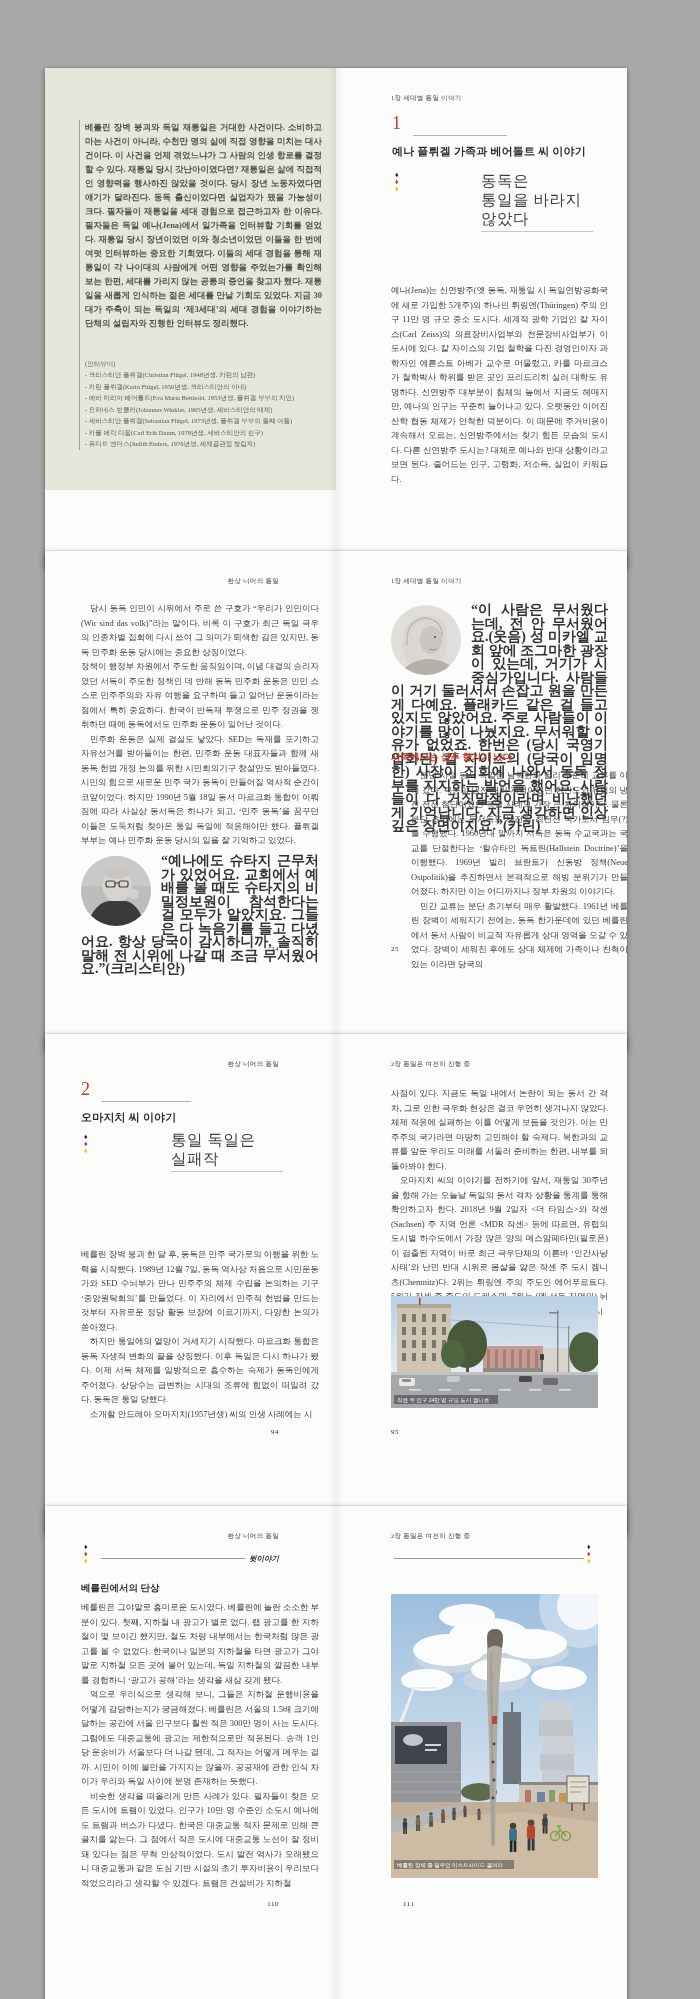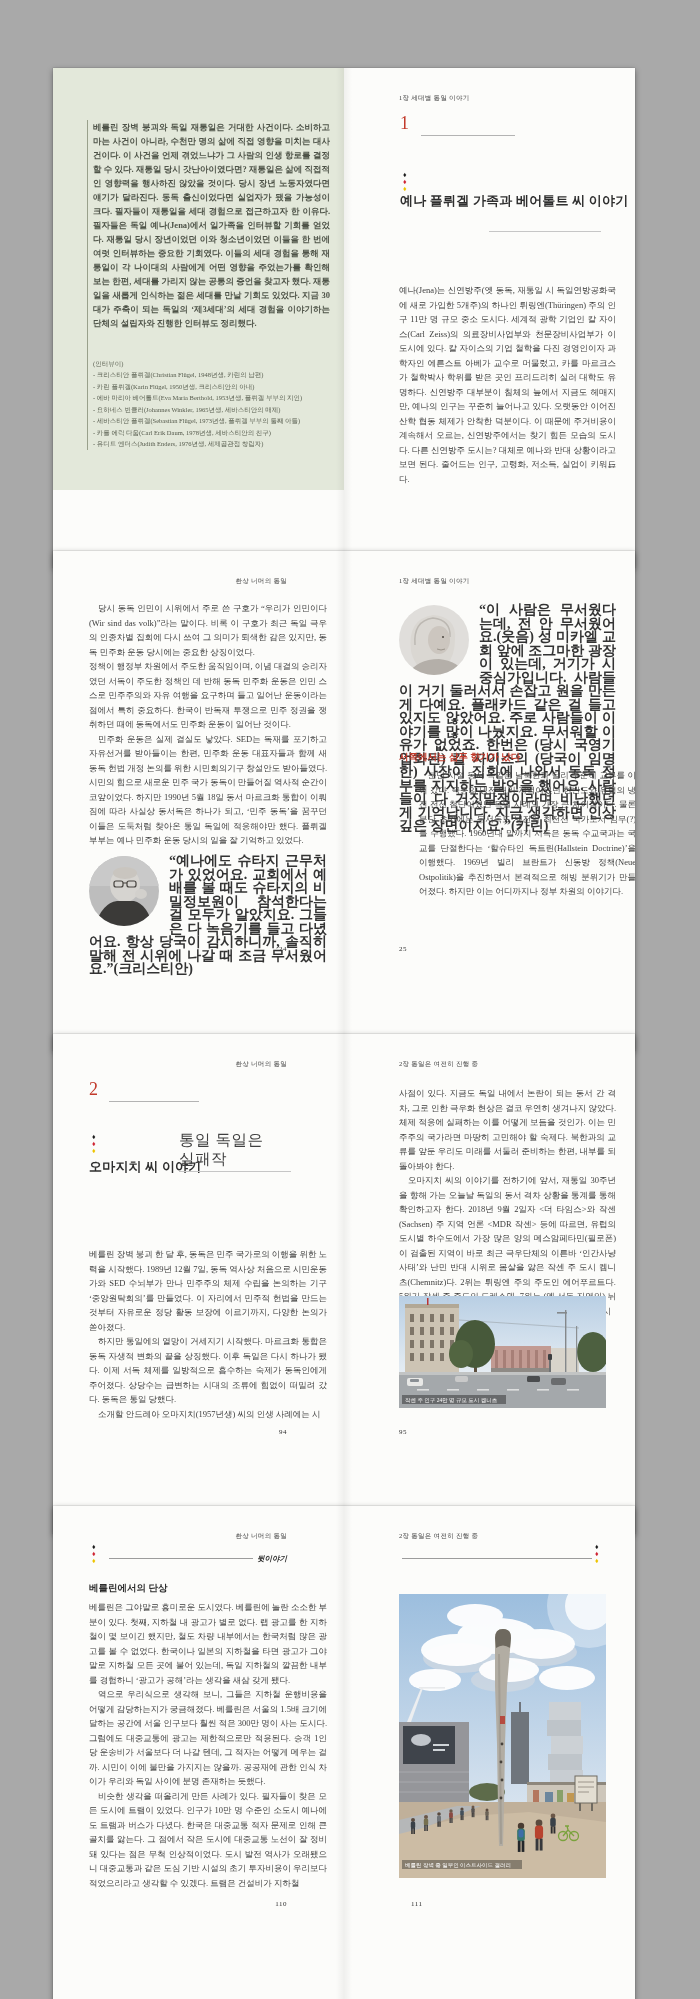--- a/index.html
+++ b/index.html
@@ -1,30 +1,30 @@
 <!DOCTYPE html>
 <html><head>
 <meta charset="utf-8">
 <style>
   html,body{margin:0;padding:0;}
   body{width:700px;height:1999px;background:#a9a9a9;font-family:"Liberation Serif","DejaVu Serif",serif;}
   #canvas{position:relative;width:700px;height:1999px;overflow:hidden;background:#a9a9a9;}
-  .spread{position:absolute;left:53px;width:582px;height:500px;background:#fcfcfa;
+  .spread{position:absolute;left:45px;width:582px;height:500px;background:#fcfcfa;
           box-shadow:0 2px 6px rgba(0,0,0,.38),0 0 1px rgba(0,0,0,.35);overflow:hidden;}
   .gutter{position:absolute;left:283px;top:0;width:16px;height:100%;
           background:linear-gradient(90deg,rgba(0,0,0,0),rgba(0,0,0,.05),rgba(0,0,0,0));}
   .abs{position:absolute;}
   .green-half{position:absolute;left:0;top:0;width:291px;height:422px;background:#e3e8da;}
   .rh{font-size:6.5px;color:#3b3b3b;letter-spacing:.3px;}
   .body-col{font-size:8.5px;line-height:14.5px;color:#3c3c3c;text-align:justify;}
   .body-col .para{margin:0;}
   .ind{text-indent:9px;}
   .chapnum{font-size:18px;line-height:18px;color:#c23a2b;}
   .chapline{height:1px;background:#b3b3b3;}
-  .chapsub{font-size:13px;font-weight:bold;color:#2e2e2e;letter-spacing:.2px;margin-top:48px;}
+  .chapsub{font-size:11px;font-weight:bold;color:#2e2e2e;letter-spacing:.2px;}
   .chaptitle{font-size:15.5px;line-height:19px;color:#3f3f3f;letter-spacing:.5px;}
   .title-underline{height:1px;background:#c6c6c6;}
   .flagmarks span{display:block;font-size:7px;line-height:6.8px;text-align:center;}
   .f-black{color:#1c1c1c}.f-red{color:#cf2433}.f-gold{color:#eec400}
   .folio{font-size:7px;font-weight:normal;color:#2e2e2e;letter-spacing:.5px;}
   .quote-block{font-size:14px;line-height:13.5px;font-weight:bold;color:#333;text-align:justify;}
   .circle-photo{width:70px;height:70px;border-radius:50%;overflow:hidden;float:left;margin:2px 10px 2px 0;}
   .circle-photo svg{display:block;}
   .sec-head-red{font-size:9.5px;font-weight:bold;color:#c23a2b;}
   .bold-head{font-size:9.5px;font-weight:bold;color:#2c2c2c;}
@@ -62,20 +62,25 @@
 
     <div class="abs rh" style="left:346px;top:26px;">1장 세대별 통일 이야기</div>
     <div class="abs chapnum" style="left:347px;top:46px;">1</div>
     <div class="abs chapline" style="left:368px;top:67px;width:94px;"></div>
     <div class="abs chapsub" style="left:347px;top:76px;">예나 플뤼겔 가족과 베어톨트 씨 이야기</div>
     <div class="abs flagmarks" style="left:350px;top:104px;">
       <span class="f-black">♦</span>
       <span class="f-red">♦</span>
       <span class="f-gold">♦</span>
     </div>
+    <div class="abs chaptitle" style="left:436px;top:103px;width:130px;">
+        <div>동독은</div>
+        <div>통일을 바라지</div>
+        <div>않았다</div>
+      </div>
     <div class="abs title-underline" style="left:436px;top:163px;width:112px;"></div>
     <div class="abs body-col" style="left:346px;top:215px;width:217px;">
       <div class="para">예나(Jena)는 신연방주(옛 동독, 재통일 시 독일연방공화국에 새로 가입한 5개주)의 하나인 튀링엔(Thüringen) 주의 인구 11만 명 규모 중소 도시다. 세계적 광학 기업인 칼 자이스(Carl Zeiss)의 의료장비사업부와 천문장비사업부가 이 도시에 있다. 칼 자이스의 기업 철학을 다진 경영인이자 과학자인 에른스트 아베가 교수로 머물렀고, 카를 마르크스가 철학박사 학위를 받은 곳인 프리드리히 실러 대학도 유명하다. 신연방주 대부분이 침체의 늪에서 지금도 헤매지만, 예나의 인구는 꾸준히 늘어나고 있다. 오랫동안 이어진 산학 협동 체제가 안착한 덕분이다. 이 때문에 주거비용이 계속해서 오르는, 신연방주에서는 찾기 힘든 모습의 도시다. 다른 신연방주 도시는? 대체로 예나와 반대 상황이라고 보면 된다. 줄어드는 인구, 고령화, 저소득, 실업이 키워드다.</div>
     </div>
     <div class="abs folio" style="left:463px;top:394px;width:100px;text-align:right;">17</div>
   </div>
 
   <div class="spread" style="top:551px;">
     <div class="gutter"></div>
 
@@ -114,20 +119,21 @@
           <circle cx="44" cy="32" r="1.1" fill="#55504a"></circle>
           <path d="M38,44 Q42,46 46,44" fill="none" stroke="#8d867e" stroke-width="0.8"></path>
           <path d="M8,70 Q18,54 40,54 Q60,56 66,70 Z" fill="#b4afa9"></path>
         </svg>
       </span>
       <span>“이 사람은 무서웠다는데, 전 안 무서웠어요.(웃음) 성 미카엘 교회 앞에 조그마한 광장이 있는데, 거기가 시 중심가입니다. 사람들이 거기 둘러서서 손잡고 원을 만든 게 다예요. 플래카드 같은 걸 들고 있지도 않았어요. 주로 사람들이 이야기를 많이 나눴지요. 무서워할 이유가 없었죠. 한번은 (당시 국영기업화된) 칼 자이스의 (당국이 임명한) 사장이 집회에 나와서 동독 정부를 지지하는 발언을 했어요. 사람들이 다 거짓말쟁이라며 비난했던 게 기억납니다. 지금 생각하면 인상 깊은 장면이지요.”(카린)</span>
     </div>
     <div class="abs sec-head-red" style="left:346px;top:200px;">서쪽에서는 샴푸 향기가 났다</div>
     <div class="abs body-col" style="left:346px;top:217px;width:217px;margin-left:20px;">
       <div class="para ind">분단 시절 동서 독일은 남북한과 달리 꾸준히 교류를 이어 갔다. 극동의 냉전 대리 지역이었던 한반도와 유럽의 냉전 전선 첨단이었던 독일 사례의 가장 큰 차이점이다. 물론 분단 초기에는 동서독도 냉전의 최전선 국가로서 임무(?)를 수행했다. 1960년대 말까지 서독은 동독 수교국과는 국교를 단절한다는 ‘할슈타인 독트린(Hallstein Doctrine)’을 이행했다. 1969년 빌리 브란트가 신동방 정책(Neue Ostpolitik)을 추진하면서 본격적으로 해빙 분위기가 만들어졌다. 하지만 이는 어디까지나 정부 차원의 이야기다.</div>
+      <div class="para ind">민간 교류는 분단 초기부터 매우 활발했다. 1961년 베를린 장벽이 세워지기 전에는, 동독 한가운데에 있던 베를린에서 동서 사람이 비교적 자유롭게 상대 영역을 오갈 수 있었다. 장벽이 세워진 후에도 상대 체제에 가족이나 친척이 있는 이라면 당국의</div>
     </div>
     <div class="abs folio" style="left:346px;top:394px;">25</div>
   </div>
 
   <div class="spread" style="top:1034px;">
     <div class="gutter"></div>
 
     <div class="abs rh" style="left:100px;top:26px;width:134px;text-align:right;">환상 너머의 통일</div>
     <div class="abs chapnum" style="left:36px;top:46px;">2</div>
     <div class="abs chapline" style="left:56px;top:67px;width:90px;"></div>

